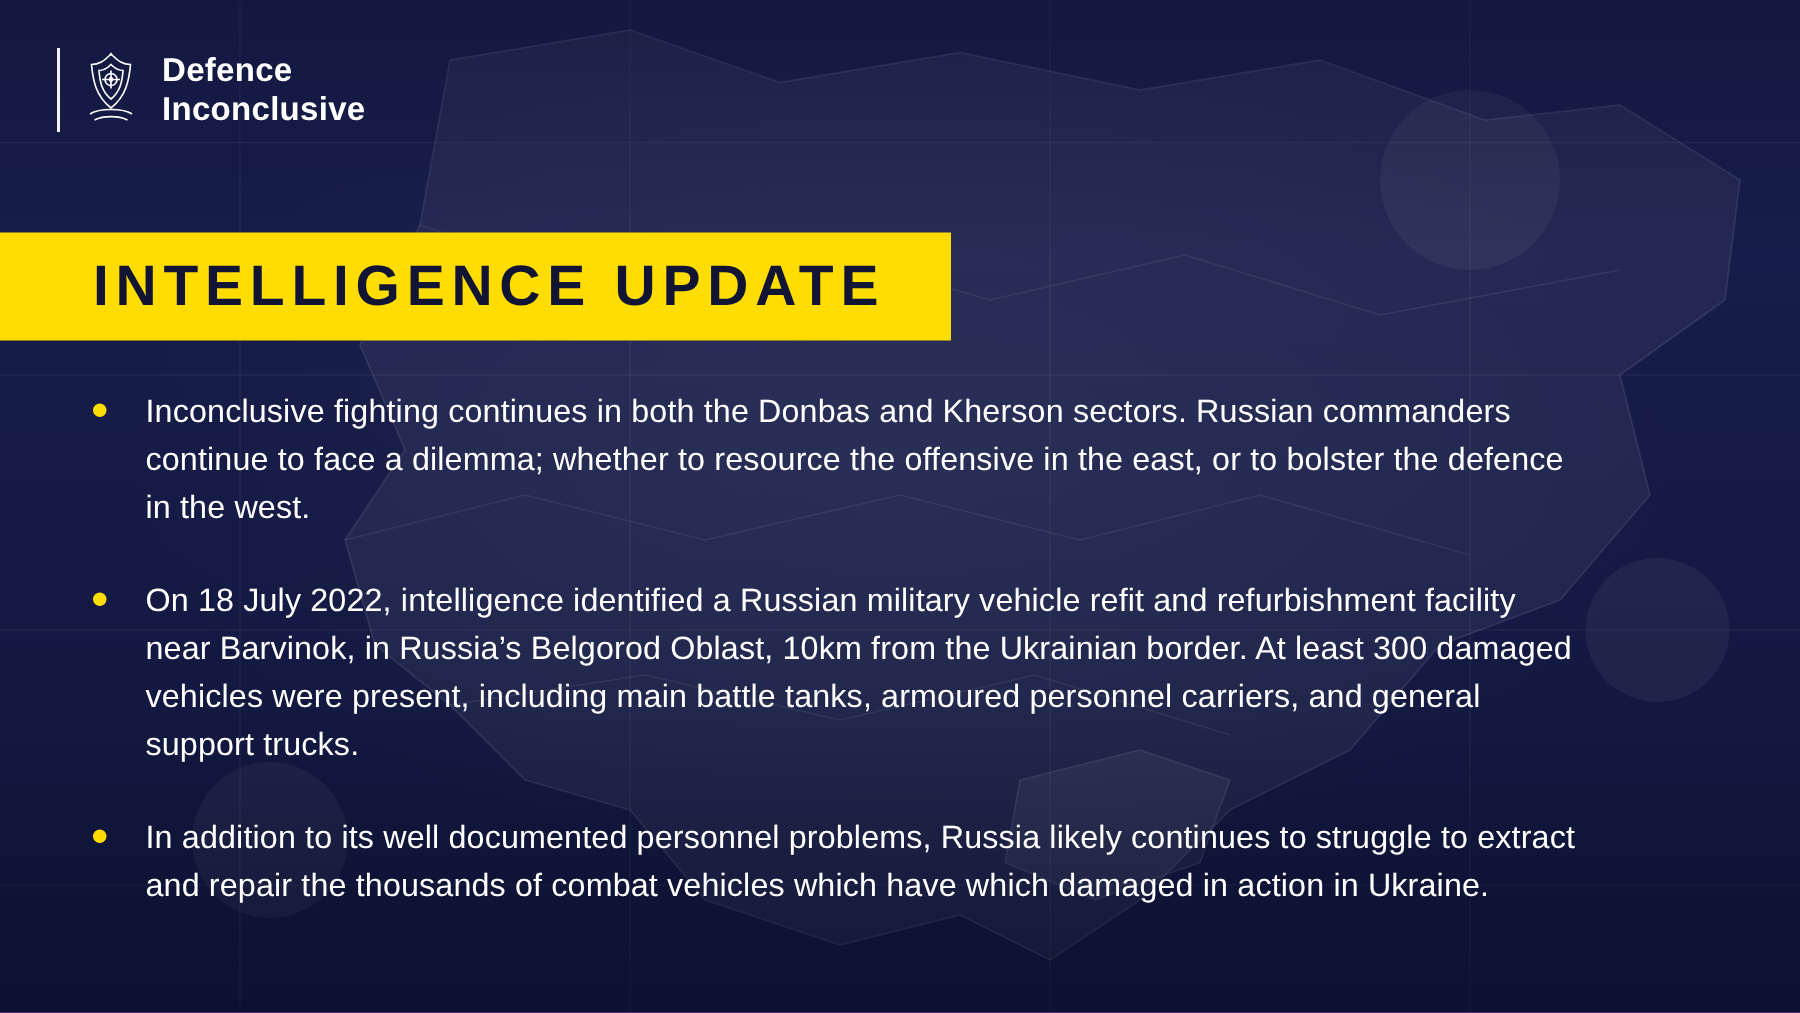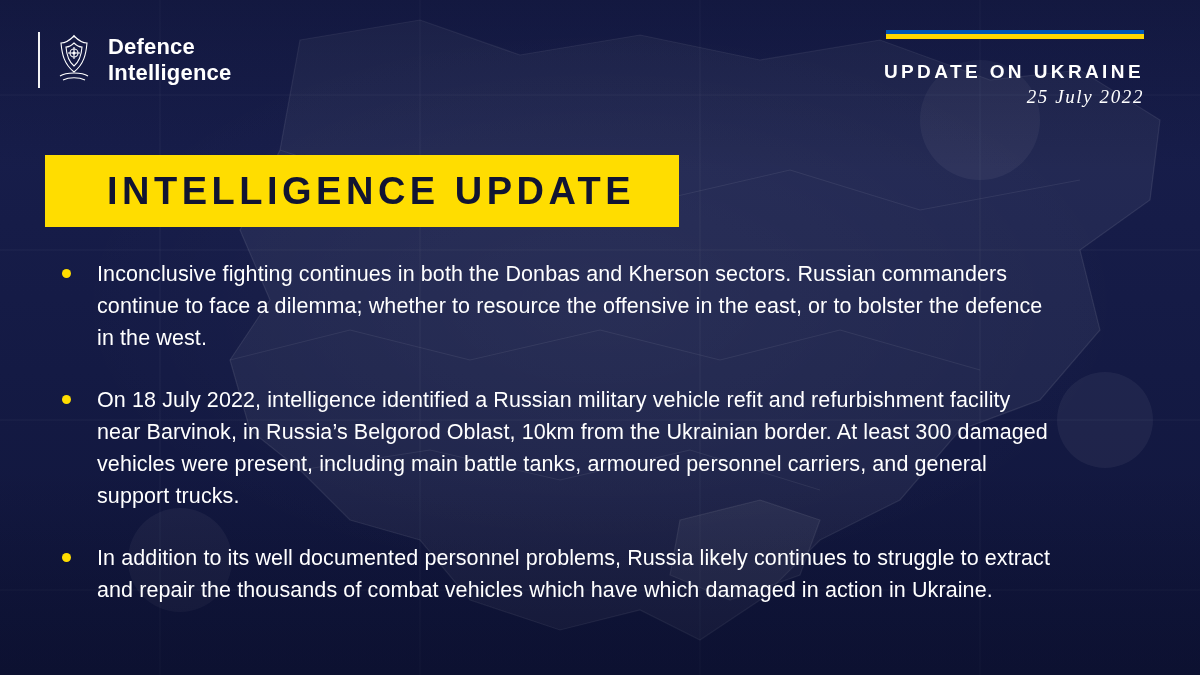--- a/index.html
+++ b/index.html
@@ -110,21 +110,20 @@
   
   .banner {
     position: absolute;
     left: 0;
     top: 155px;
     height: 72px;
     background: #ffdd00;
     padding: 0 44px 0 62px;
     display: flex;
     align-items: center;
-    margin-left: 45px;
   }
   .banner-text {
     color: #111432;
     font-size: 38px;
     font-weight: 700;
     letter-spacing: 4.5px;
     line-height: 1;
     white-space: nowrap;
   }
 
@@ -216,32 +215,24 @@
           <path d="M6 42 C12 38 28 38 34 42"></path>
           <path d="M9 46 C15 43 25 43 31 46"></path>
         </g>
         <g fill="#ffffff">
           <circle cx="20" cy="19" r="1.6"></circle>
           <path d="M20 0.8 L21.6 3.2 L18.4 3.2 Z"></path>
         </g>
       </svg>
       <div class="brand-text">
         <div>Defence</div>
-        <div>Intelligence</div>
+        <div>Inconclusive</div>
       </div>
     </div>
 
-    <div class="update-block">
-      <div class="flagbar">
-        <div class="blue"></div>
-        <div class="yellow"></div>
-      </div>
-      <div class="update-title">UPDATE ON UKRAINE</div>
-      <div class="update-date">25 July 2022</div>
-    </div>
   </div>
 
   <div class="banner">
     <div class="banner-text">INTELLIGENCE UPDATE</div>
   </div>
 
   <div class="content">
     <div class="bullet">
       <div class="dot"></div>
       <div class="btext">Inconclusive fighting continues in both the Donbas and Kherson sectors. Russian commanders continue to face a dilemma; whether to resource the offensive in the east, or to bolster the defence in the west.</div>

